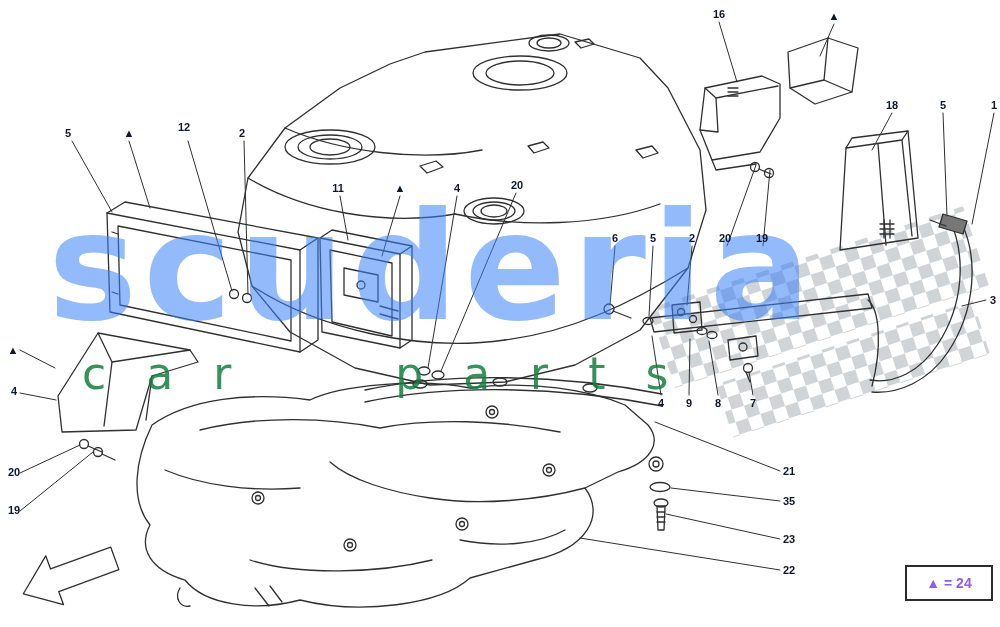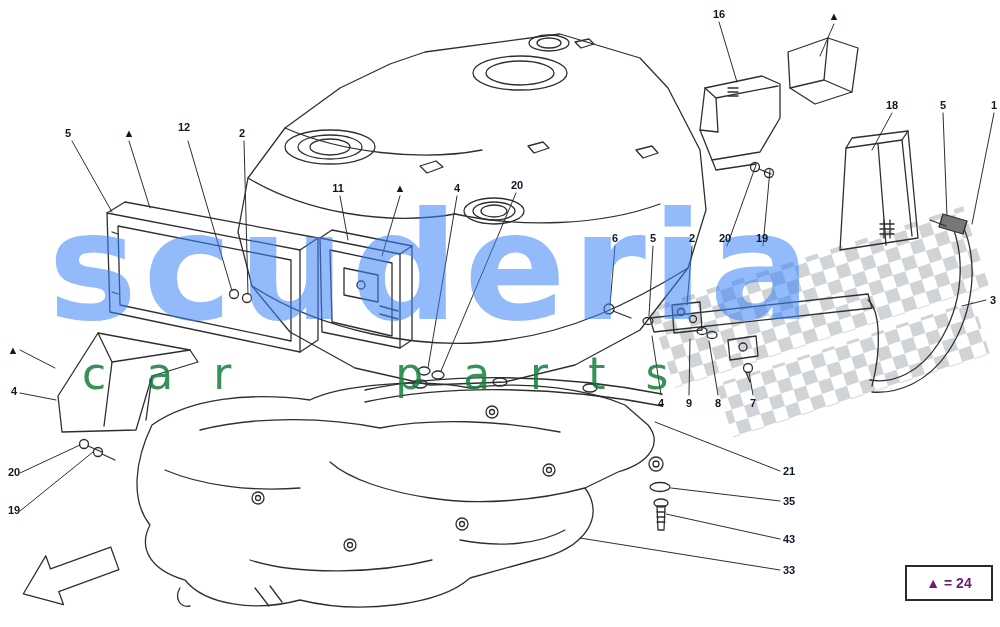--- a/index.html
+++ b/index.html
@@ -9,21 +9,21 @@
   .wm-title{position:absolute;left:48px;top:192px;z-index:2;pointer-events:none;
             font-family:"DejaVu Sans",sans-serif;font-weight:bold;font-size:150px;
             line-height:1;letter-spacing:6px;color:#3b82f6;opacity:0.55;}
   .wm-sub{position:absolute;left:82px;top:348px;z-index:2;pointer-events:none;
           font-family:"DejaVu Sans",sans-serif;font-size:44px;color:#15803d;
           letter-spacing:40px;word-spacing:70px;opacity:0.85;}
   .callout{position:absolute;z-index:3;transform:translate(-50%,-50%);
            font-weight:bold;font-size:11px;color:#0f172a;white-space:nowrap;}
   .legend{position:absolute;left:905px;top:565px;width:84px;height:32px;z-index:3;
           border:2px solid #2b2b2b;display:flex;align-items:center;justify-content:center;
-          font-weight:bold;font-size:14px;color:#701a75;background:#fff;}
+          font-weight:bold;font-size:14px;color:#8b5cf6;background:#fff;}
 </style>
 </head>
 <body>
 
 <div id="stage">
 
   <svg width="1000" height="627" viewBox="0 0 1000 627">
     <defs>
       <pattern id="checker" width="26" height="26" patternUnits="userSpaceOnUse">
         <rect width="13" height="13" fill="#99a1a7"></rect>
@@ -253,18 +253,18 @@
   <div class="callout" style="left:13px;top:350px">▲</div>
   <div class="callout" style="left:14px;top:391px">4</div>
   <div class="callout" style="left:14px;top:472px">20</div>
   <div class="callout" style="left:14px;top:510px">19</div>
   <div class="callout" style="left:661px;top:403px">4</div>
   <div class="callout" style="left:689px;top:403px">9</div>
   <div class="callout" style="left:718px;top:403px">8</div>
   <div class="callout" style="left:753px;top:403px">7</div>
   <div class="callout" style="left:789px;top:471px">21</div>
   <div class="callout" style="left:789px;top:501px">35</div>
-  <div class="callout" style="left:789px;top:539px">43</div>
-  <div class="callout" style="left:789px;top:570px">33</div>
+  <div class="callout" style="left:789px;top:539px">23</div>
+  <div class="callout" style="left:789px;top:570px">22</div>
 
   <div class="legend">▲ = 24</div>
 
 </div>
 
 </body></html>

